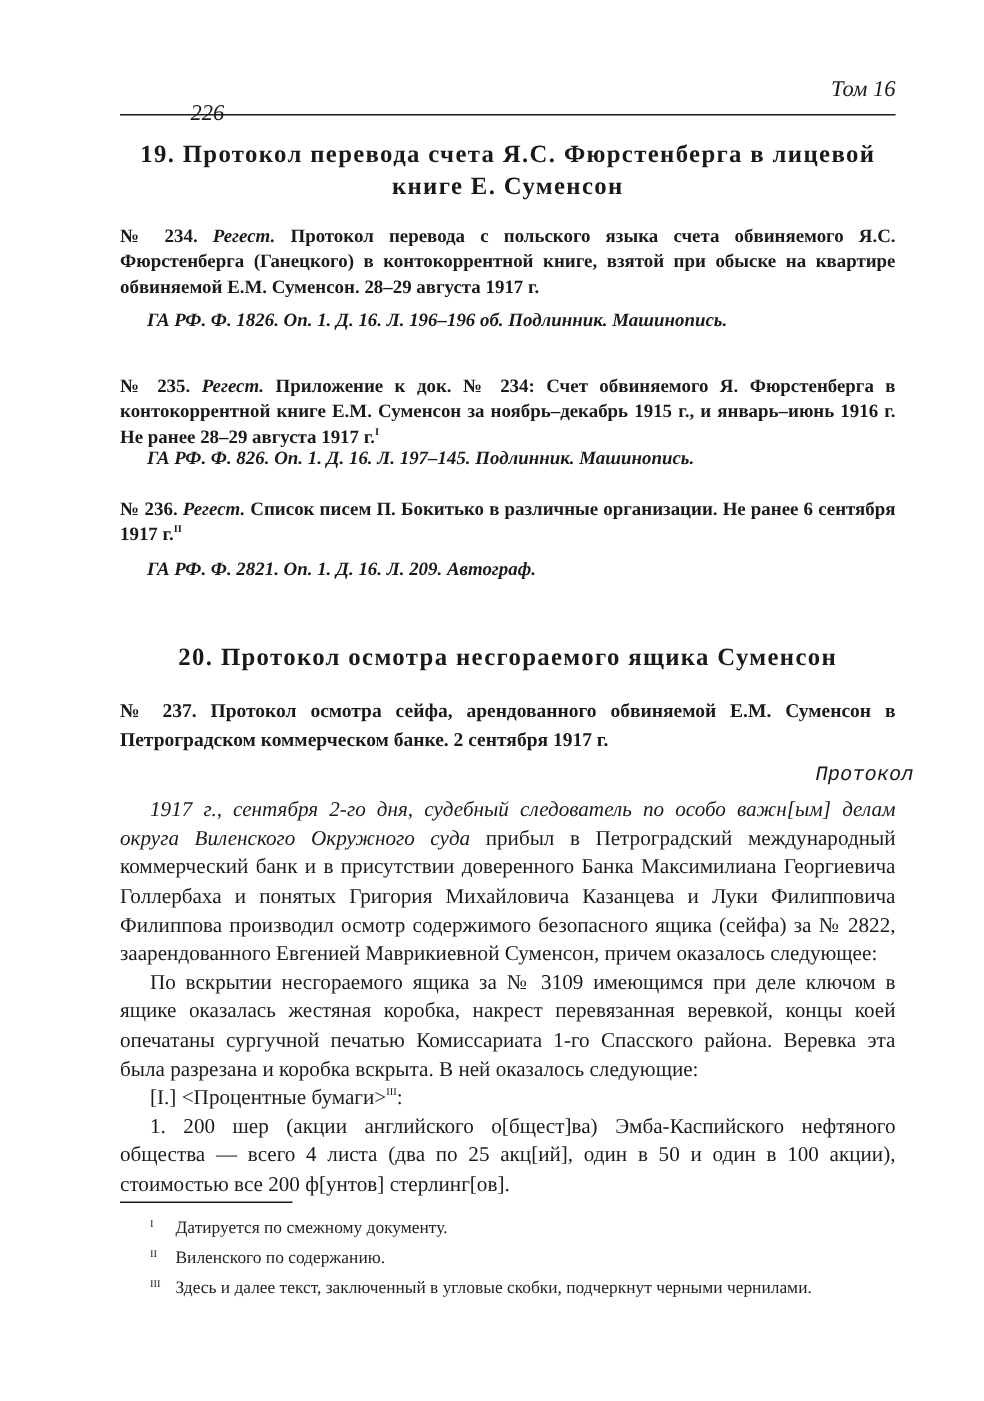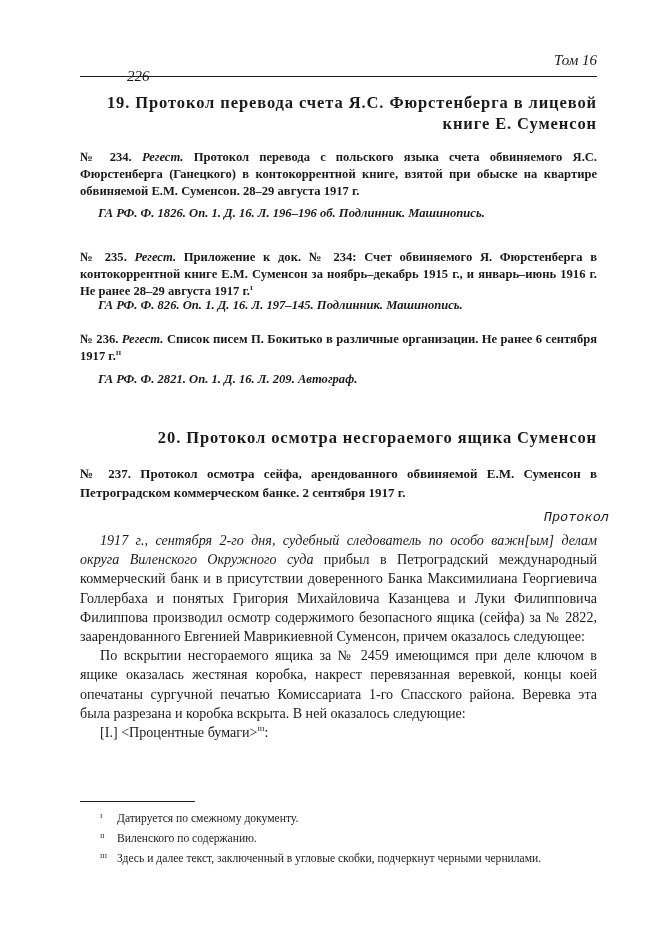--- a/index.html
+++ b/index.html
@@ -2,21 +2,21 @@
 <html><head>
 <meta charset="utf-8">
 <style>
   html, body { margin: 0; padding: 0; background: #ffffff; }
   body { width: 656px; height: 934px; position: relative; overflow: hidden; color: #1a1a1a; font-family: "Liberation Serif", "DejaVu Serif", serif; }
   .page { position: absolute; left: 80px; top: 0; width: 517px; }
   .running-head { position: absolute; top: 52px; left: 0; width: 517px; height: 20px; font-style: italic; font-size: 15px; }
   .running-head .pnum { position: absolute; left: 0; top: 16px; margin-left: 47px; }
   .running-head .vol { position: absolute; right: 0; top: 0; }
   .head-rule { position: absolute; top: 76px; left: 0; width: 517px; height: 0; border-top: 1.6px solid #1a1a1a; }
-  .section-title { position: absolute; left: 0; width: 517px; text-align: right; font-weight: bold; font-size: 16.5px; line-height: 21px; letter-spacing: 0.9px; }
+  .section-title { position: absolute; left: 0; width: 517px; text-align: center; font-weight: bold; font-size: 16.5px; line-height: 21px; letter-spacing: 0.9px; }
   .regest { position: absolute; left: 0; width: 517px; font-weight: bold; font-size: 12.6px; line-height: 17px; text-align: justify; }
   .regest .num { font-weight: bold; }
   .regest .kind { font-style: italic; }
   .archive { position: absolute; left: 18px; width: 499px; font-weight: bold; font-style: italic; font-size: 12.6px; line-height: 17px; }
   .doc-title { position: absolute; left: 0; width: 517px; font-weight: bold; font-size: 13px; line-height: 19px; text-align: justify; }
   .doc-sub { position: absolute; left: 12px; width: 517px; text-align: right; font-style: italic; font-size: 13.6px; font-family: Liberation Mono, monospace; }
   .body-text { position: absolute; left: 0; width: 517px; font-size: 14.1px; line-height: 19.2px; text-align: justify; }
   .body-text p { margin: 0; text-indent: 20px; }
   .body-text .it { font-style: italic; }
   sup { font-size: 7px; vertical-align: super; line-height: 0; }
@@ -63,22 +63,23 @@
   <div class="archive" style="top:371px;">ГА РФ. Ф. 2821. Оп. 1. Д. 16. Л. 209. Автограф.</div>
 
   <div class="section-title" style="top:427px;">20. Протокол осмотра несгораемого ящика Суменсон</div>
 
   <div class="doc-title" style="top:464px;">№ 237. Протокол осмотра сейфа, арендованного обвиняемой Е.М. Суменсон в Петроградском коммерческом банке. 2 сентября 1917 г.</div>
 
   <div class="doc-sub" style="top:510px;">Протокол</div>
 
   <div class="body-text" style="top:531px;">
     <p><span class="it">1917 г., сентября 2-го дня, судебный следователь по особо важн[ым] делам округа Виленского Окружного суда</span><span> прибыл в Петроградский международный коммерческий банк и в присутствии доверенного Банка Максимилиана Георгиевича Голлербаха и понятых Григория Михайловича Казанцева и Луки Филипповича Филиппова производил осмотр содержимого безопасного ящика (сейфа) за № 2822, заарендованного Евгенией Маврикиевной Суменсон, причем оказалось следующее:</span></p>
-    <p>По вскрытии несгораемого ящика за № 2459 имеющимся при деле ключом в ящике оказалась жестяная коробка, накрест перевязанная веревкой, концы коей опечатаны сургучной печатью Комиссариата 1-го Спасского района. Веревка эта была разрезана и коробка вскрыта. В ней оказалось следующие:</p>
+    <p>По вскрытии несгораемого ящика за № 3109 имеющимся при деле ключом в ящике оказалась жестяная коробка, накрест перевязанная веревкой, концы коей опечатаны сургучной печатью Комиссариата 1-го Спасского района. Веревка эта была разрезана и коробка вскрыта. В ней оказалось следующие:</p>
     <p><span>[I.] &lt;Процентные бумаги&gt;</span><sup>III</sup><span>:</span></p>
+    <p>1. 200 шер (акции английского о[бщест]ва) Эмба-Каспийского нефтяного общества — всего 4 листа (два по 25 акц[ий], один в 50 и один в 100 акции), стоимостью все 200 ф[унтов] стерлинг[ов].</p>
   </div>
 
   <div class="fn-rule"></div>
   <div class="footnotes">
     <div class="fn">
       <span class="mark">I</span>
       <span>Датируется по смежному документу.</span>
     </div>
     <div class="fn">
       <span class="mark">II</span>

